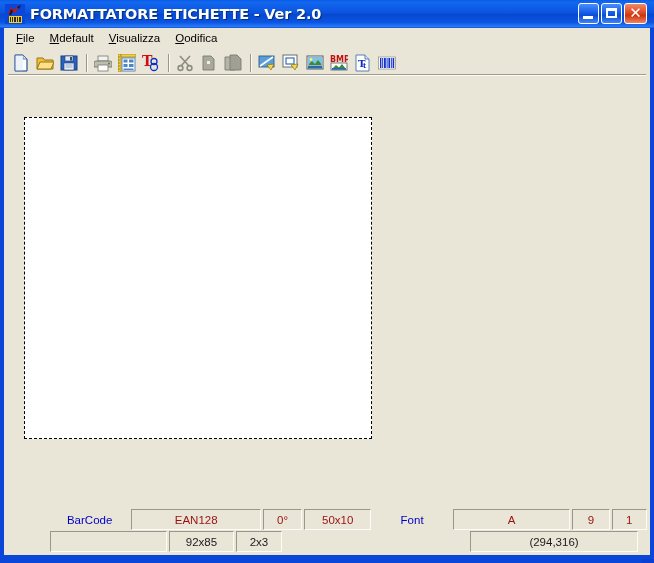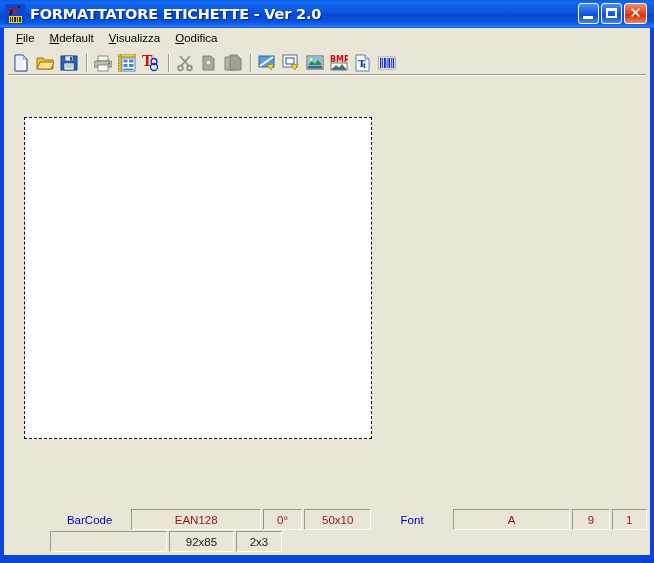--- a/index.html
+++ b/index.html
@@ -419,19 +419,20 @@
           <div class="sb-panel sb-red" style="width:133px">A</div>
           <div class="sb-panel sb-red" style="width:42px">9</div>
           <div class="sb-panel sb-red" style="width:40px">1</div>
         </div>
 
         <div class="statusbar">
           <div class="sb-panel sb-black" style="width:117px"></div>
           <div class="sb-panel sb-black" style="width:65px">92x85</div>
           <div class="sb-panel sb-black" style="width:46px">2x3</div>
           <div class="sb-flat  sb-black" style="width:184px"></div>
+          <div class="sb-panel sb-black" style="width:168px">(294,316)</div>
         </div>
 
       </div>
 
     </div>
   </div>
 </div>
 
 </body></html>

